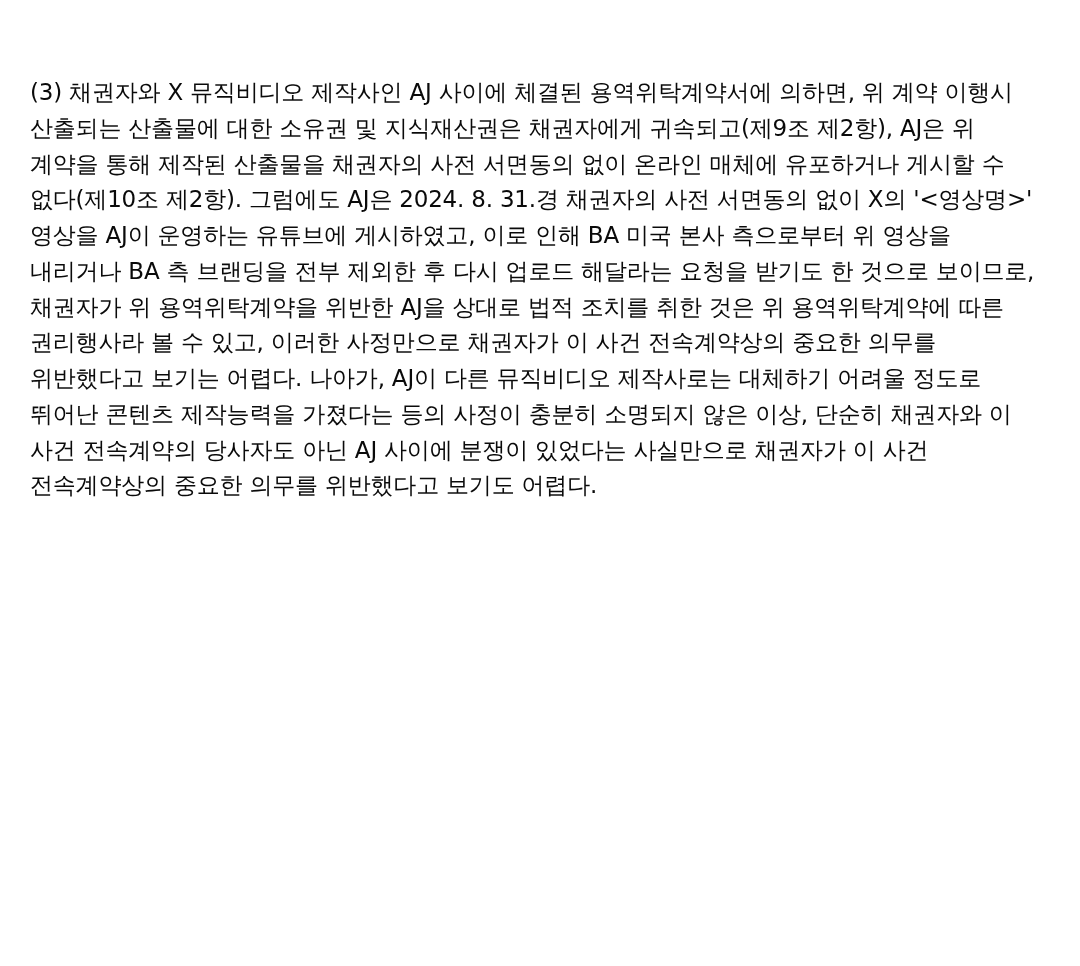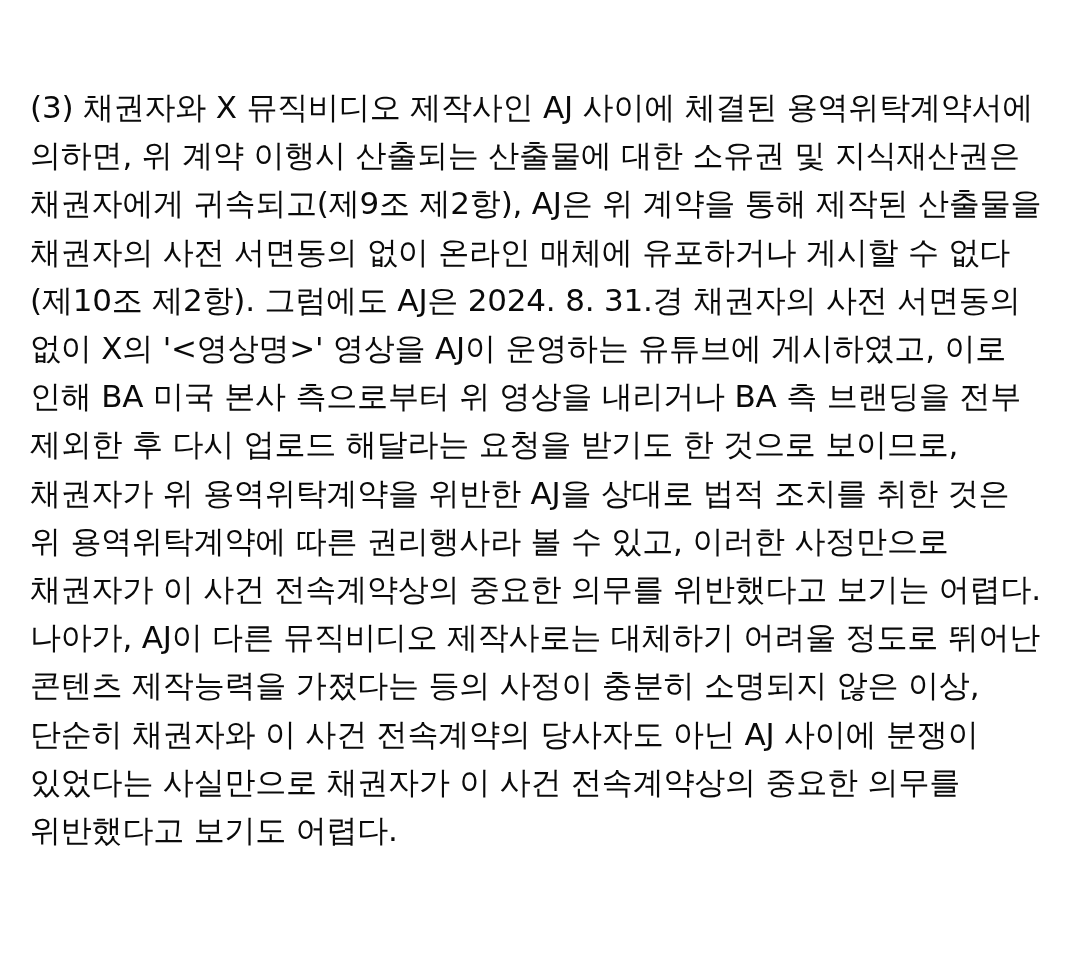--- a/index.html
+++ b/index.html
@@ -16,21 +16,21 @@
     color: #000000;
   }
   .page {
     box-sizing: border-box;
     width: 1080px;
     height: 966px;
     padding: 52px 36px 28px 30px;
     background: #ffffff;
   }
   .doc-body {
-    font-size: 31px;
+    font-size: 23px;
     line-height: 1.555;
     letter-spacing: -0.2px;
     text-align: left;
     word-break: keep-all;
     white-space: pre-wrap;
     color: #0a0a0a;
     font-weight: 400;
   }
 </style>
 </head>

